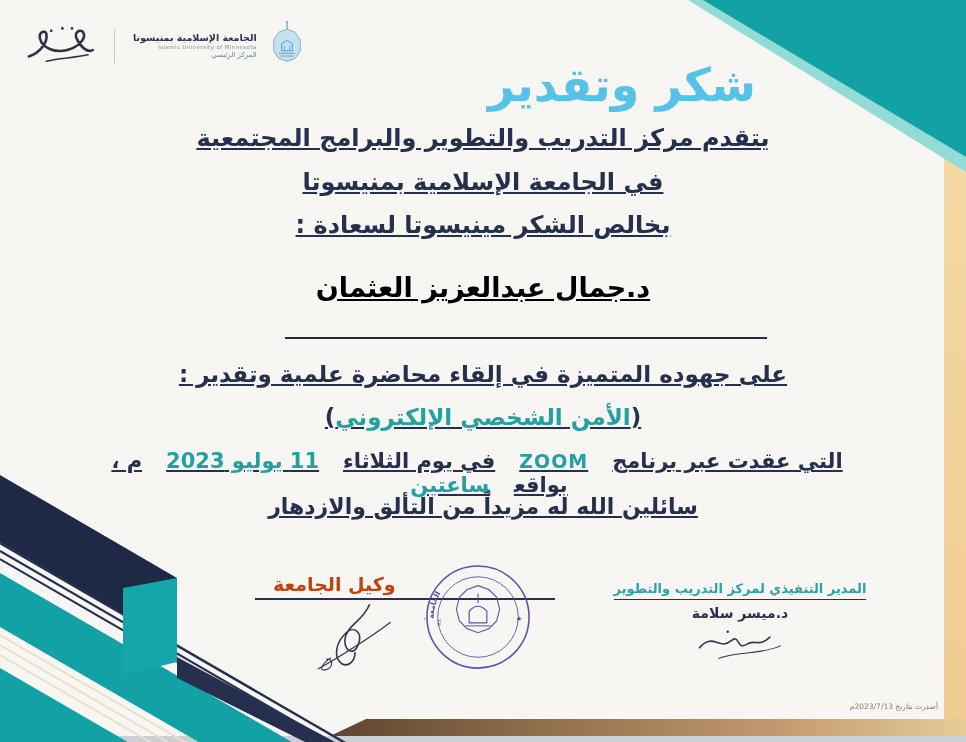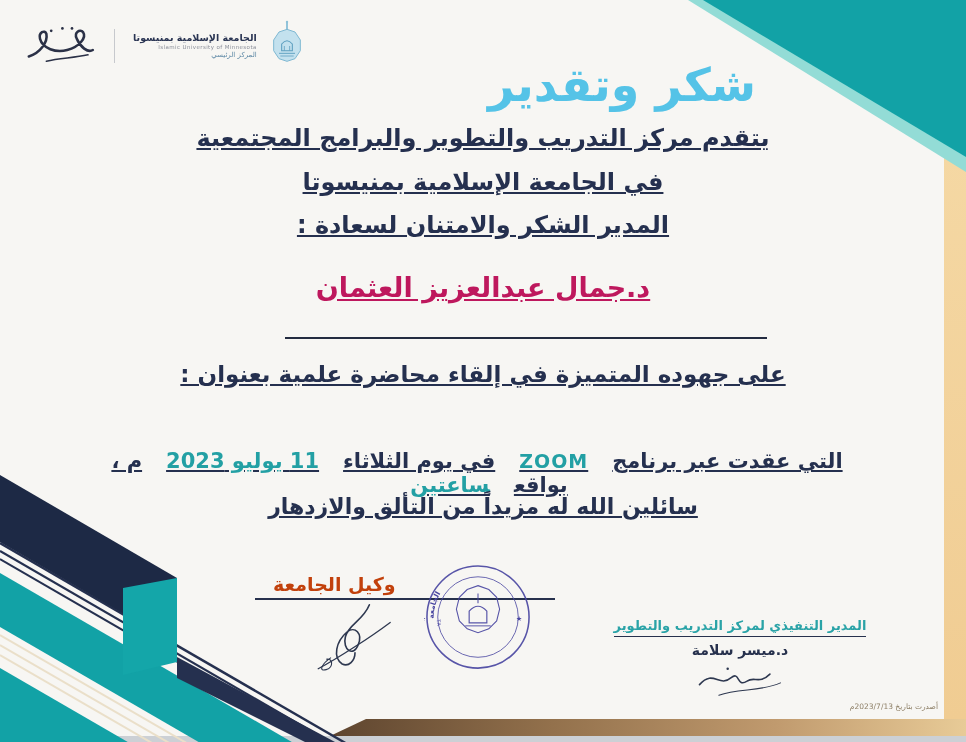--- a/index.html
+++ b/index.html
@@ -43,41 +43,41 @@
   .cert-title{
     position:absolute;top:58px;left:452px;width:340px;
     text-align:center;font-size:46px;font-weight:bold;color:#55c3e7;
     letter-spacing:-1px;z-index:4;
   }
   .body-line{
     position:absolute;left:40px;right:40px;text-align:center;
     font-weight:bold;color:#25304f;font-size:24px;z-index:4;text-decoration:underline;
   }
   .l1{top:124px;} .l2{top:168px;} .l3{top:211px;}
-  .recipient{top:272px;color:#be185d;font-size:27px;}
+  .recipient{top:272px;color:#000000;font-size:27px;}
   .rule{
     position:absolute;top:337px;left:285px;width:482px;height:2px;
     background:#232b40;z-index:4;
   }
   .l4{top:361px;font-size:23px;}
   .l5{top:404px;font-size:23px;}
   .l5 .teal{color:#23a0a4;}
   .l6{top:449px;font-size:21px;}
   .l6 span{margin:0 12px;}
   .l6 .teal{color:#23a0a4;}
   .l6 .latin{font-size:19px;letter-spacing:1px;}
   .l7{top:494px;font-size:22px;}
   
   .sig-block{position:absolute;z-index:4;}
   .sig-left{left:255px;top:573px;width:300px;}
   .sig-left .sig-title{font-size:19px;font-weight:bold;color:#c2410c;text-align:left;padding-left:18px;margin-bottom:3px;direction:rtl;}
   .sig-left .sig-line{height:2px;background:#27314d;}
   .sig-left .sig-name{font-size:15px;font-weight:bold;color:#27314d;text-align:right;padding-right:120px;margin-top:4px;}
   .sig-left svg{display:block;margin:0 auto 0 40px;}
-  .sig-right{left:585px;top:578px;width:310px;text-align:center;margin-top:37px;}
+  .sig-right{left:585px;top:578px;width:310px;text-align:center;}
   .sig-right .sig-title{display:inline-block;font-size:13px;font-weight:bold;color:#2aa3a7;border-bottom:1.5px solid #27314d;padding-bottom:3px;}
   .sig-right .sig-name{font-size:14px;font-weight:bold;color:#27314d;margin-top:5px;}
   .sig-right svg{display:block;margin:2px auto 0;}
   .seal{position:absolute;left:424px;top:560px;z-index:4;}
   
   .issue-note{
     position:absolute;right:28px;top:702px;font-size:7.5px;color:#8d7f66;z-index:4;
     direction:rtl;
   }
 </style>
@@ -139,27 +139,28 @@
       <circle cx="34" cy="8" r="1.7" fill="#2b3147"></circle>
       <circle cx="48" cy="5" r="1.7" fill="#2b3147"></circle>
       <circle cx="60" cy="5" r="1.7" fill="#2b3147"></circle>
     </svg>
   </div>
 
   <div class="cert-title">شكر وتقدير</div>
 
   <div class="body-line l1">يتقدم مركز التدريب والتطوير والبرامج المجتمعية</div>
   <div class="body-line l2">في الجامعة الإسلامية بمنيسوتا</div>
-  <div class="body-line l3">المدير الشكر والامتنان لسعادة :</div>
+  <div class="body-line l3">بخالص الشكر مينيسوتا لسعادة :</div>
 
   <div class="body-line recipient">د.جمال عبدالعزيز العثمان</div>
   <div class="rule"></div>
 
-  <div class="body-line l4">على جهوده المتميزة في إلقاء محاضرة علمية بعنوان :</div>
-
+  <div class="body-line l4">على جهوده المتميزة في إلقاء محاضرة علمية وتقدير :</div>
+
+  <div class="body-line l5"><span>(</span><span class="teal">الأمن الشخصي الإلكتروني</span><span>)</span></div>
 
   <div class="body-line l6">
     <span>التي عقدت عبر برنامج</span><span class="teal latin" dir="ltr">ZOOM</span><span>في يوم الثلاثاء</span><span class="teal">11 يوليو 2023</span><span>م ، بواقع</span><span class="teal">ساعتين</span>
   </div>
 
   <div class="body-line l7">سائلين الله له مزيداً من التألق والازدهار</div>
 
   <div class="sig-block sig-left">
     <div class="sig-title">وكيل الجامعة</div>
     <div class="sig-line"></div>

